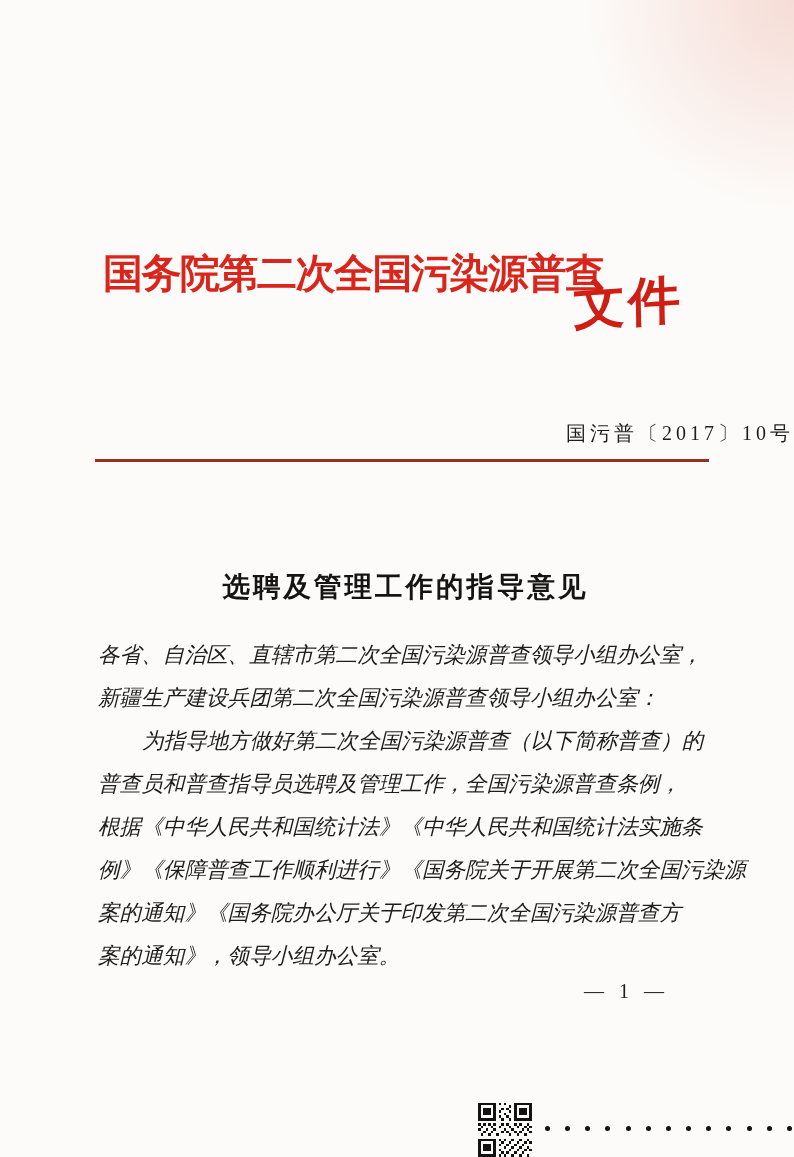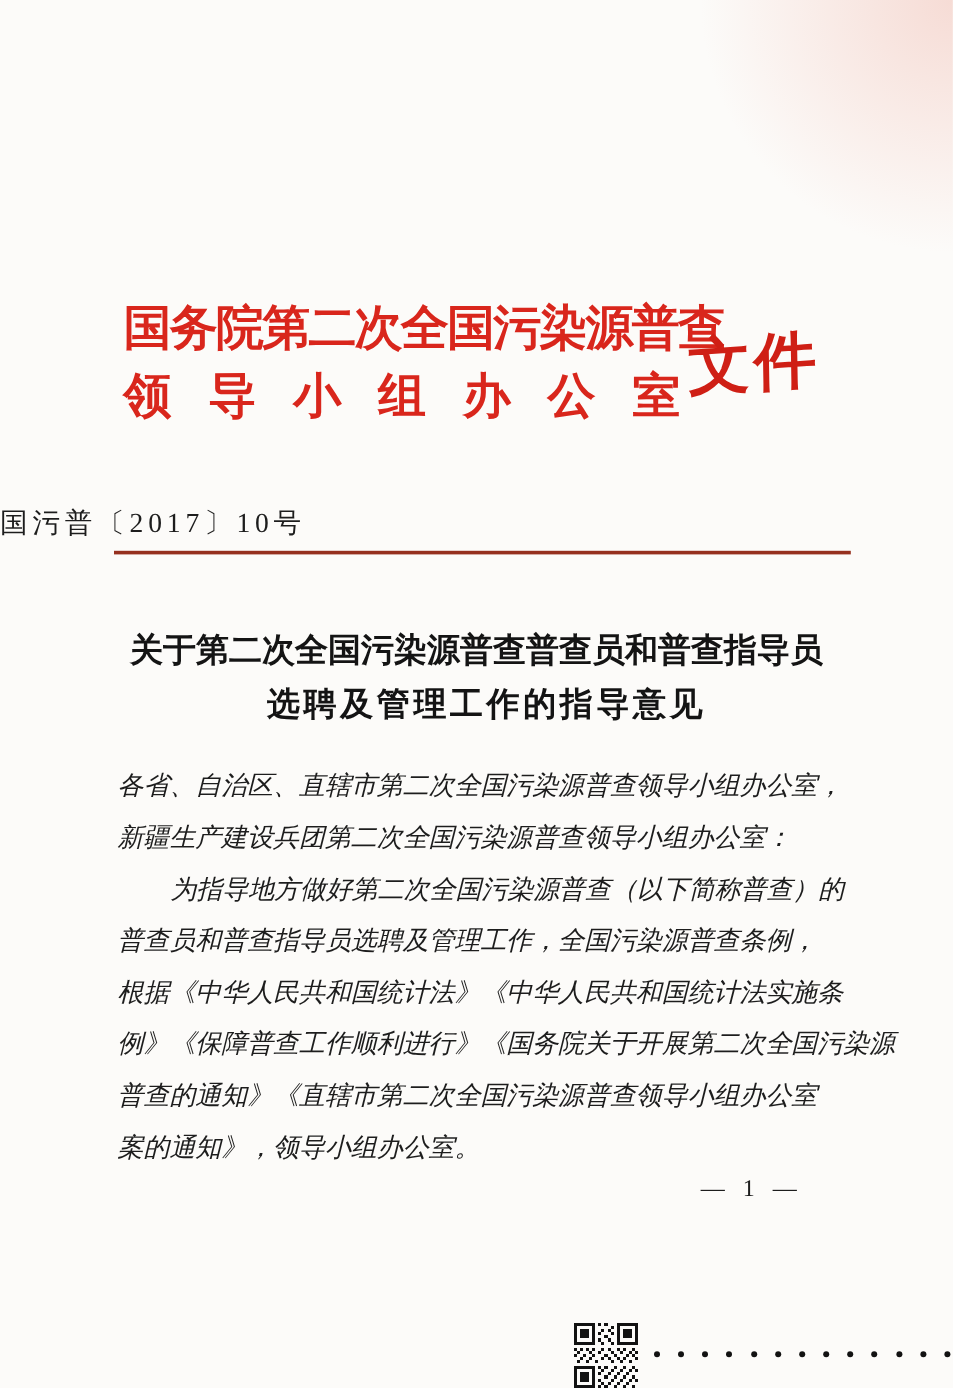--- a/index.html
+++ b/index.html
@@ -34,21 +34,21 @@
     position:absolute;left:574px;top:272px;
     font-size:52px;font-weight:700;color:#cf1f15;
     letter-spacing:3px;white-space:nowrap;
     transform:rotate(-4deg) skewX(-3deg);
     transform-origin:left bottom;
   }
 
   
   .doc-number{
     position:absolute;left:0;right:0;top:420px;
-    text-align:left;font-size:23px;letter-spacing:4px;
+    text-align:right;font-size:20px;letter-spacing:4px;
     font-weight:500;
   }
 
   
   .red-rule{
     position:absolute;left:95px;top:459px;width:614px;height:3px;
     background:#96301f;
   }
 
   
@@ -83,39 +83,37 @@
   }
   .dot{width:5px;height:5px;border-radius:50%;background:#121212;}
 </style>
 </head>
 <body>
 
 <div class="page">
 
   <div class="org-block">
     <div class="org-line1">国务院第二次全国污染源普查</div>
-    <div class="org-line2">领导小组办公室</div>
   </div>
   <div class="doc-type">文件</div>
 
   <div class="doc-number">国污普〔2017〕10号</div>
 
   <div class="red-rule"></div>
 
-  <div class="title-line title-line1">关于第二次全国污染源普查普查员和普查指导员</div>
   <div class="title-line title-line2">选聘及管理工作的指导意见</div>
 
   <div class="body-text">
     <div class="line">各省、自治区、直辖市第二次全国污染源普查领导小组办公室，</div>
     <div class="line">新疆生产建设兵团第二次全国污染源普查领导小组办公室：</div>
     <div class="line indent">为指导地方做好第二次全国污染源普查（以下简称普查）的</div>
     <div class="line">普查员和普查指导员选聘及管理工作，全国污染源普查条例，</div>
     <div class="line">根据《中华人民共和国统计法》《中华人民共和国统计法实施条</div>
     <div class="line">例》《保障普查工作顺利进行》《国务院关于开展第二次全国污染源</div>
-    <div class="line">普查的通知》《直辖市第二次全国污染源普查领导小组办公室</div>
+    <div class="line">案的通知》《国务院办公厅关于印发第二次全国污染源普查方</div>
     <div class="line">案的通知》，领导小组办公室。</div>
   </div>
 
   <div class="page-number">— 1 —</div>
 
   <svg class="qr" viewBox="0 0 21 21" shape-rendering="crispEdges" aria-hidden="true">
     <g fill="#121212">
 
       <rect x="0" y="0" width="7" height="7"></rect>
         <rect x="1" y="1" width="5" height="5" fill="#fcfbf9"></rect>

